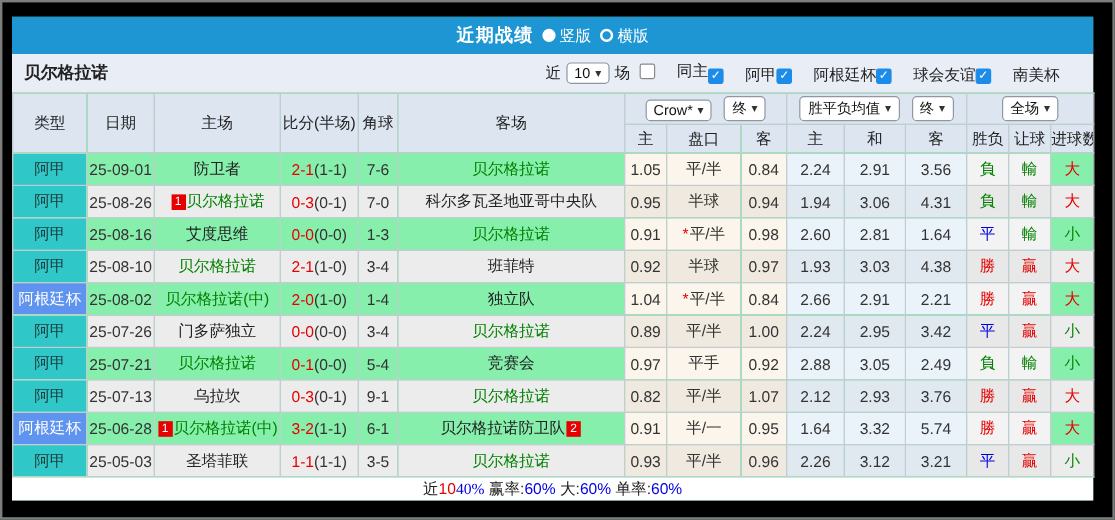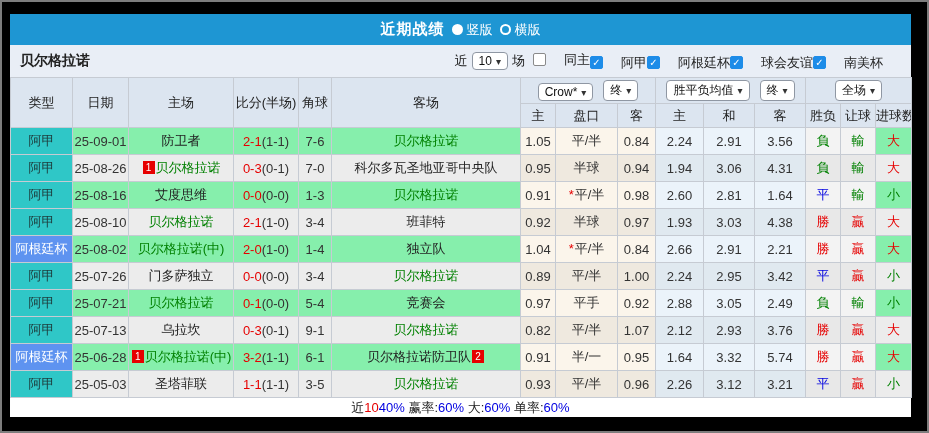--- a/index.html
+++ b/index.html
@@ -350,21 +350,21 @@
           <td class="rg"><span class="blue">平</span></td>
           <td class="rg"><span class="red">贏</span></td>
           <td><span class="green">小</span></td>
         </tr>
       </tbody>
   </table>
 
   <div class="summary" id="summary">
       <span class="black" style="white-space: pre;">近</span>
       <span class="red" style="white-space: pre;">10</span>
-      <span class="blue" style="white-space: pre;">40%</span>
+      <span class="blue" style="white-space: pre; font-family: Liberation Serif, serif;">40%</span>
       <span class="black" style="white-space: pre;"> 赢率:</span>
       <span class="blue" style="white-space: pre;">60%</span>
       <span class="black" style="white-space: pre;"> 大:</span>
       <span class="blue" style="white-space: pre;">60%</span>
       <span class="black" style="white-space: pre; text-align: right;"> 单率:</span>
       <span class="blue" style="white-space: pre;">60%</span>
     </div>
 
 </div>
 

